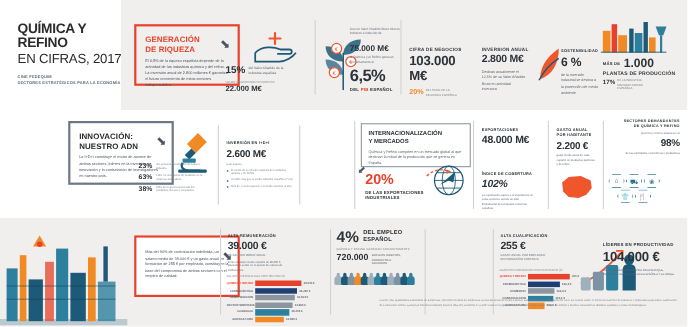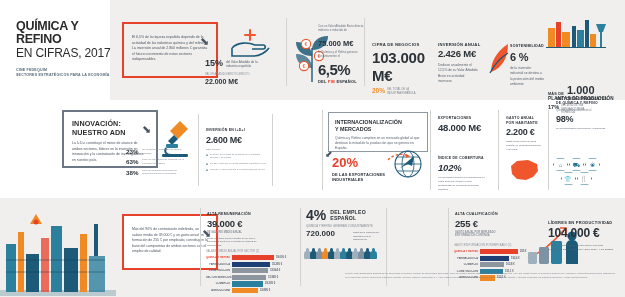--- a/index.html
+++ b/index.html
@@ -120,20 +120,24 @@
 
   <div class="title-block">
     <div class="title-main">QUÍMICA Y REFINO</div>
     <div class="title-sub">EN CIFRAS, 2017</div>
     <div class="title-cap1">CINE FEDEQUIM</div>
     <div class="title-cap2">SECTORES ESTRATÉGICOS PARA LA ECONOMÍA</div>
   </div>
 
   <div class="callout co-gen">
     <div class="co-inner">
+      <div class="co-title">
+        <div>GENERACIÓN</div>
+        <div>DE RIQUEZA</div>
+      </div>
       <div class="co-body">El 6,5% de la riqueza española depende de la actividad de las industrias química y del refino. La inversión anual de 2.800 millones € garantiza el futuro crecimiento de estos sectores indispensables.</div>
     </div>
   </div>
   <div class="co-arrow" style="left:200px; top:36px;">⬊</div>
 
   <svg class="icon" style="left:228px; top:26px;" width="42" height="32" viewBox="0 0 42 32">
     <path d="M4 22 C10 16, 20 16, 27 19 L35 19 C38 19 38 23 35 23 L24 23 M4 22 L4 30 L26 30 C32 30 38 26 41 22" fill="none" stroke="#1d5a78" stroke-width="1.6"></path>
     <path d="M22 4 L22 14 M17 9 L27 9" stroke="#f0562c" stroke-width="2" stroke-linecap="round"></path>
   </svg>
 
@@ -170,30 +174,30 @@
       <span>DEL</span>
       <span class="pct-red">PIB</span>
       <span>ESPAÑOL</span>
     </div>
   </div>
 
   <div class="vline" style="left:364px; top:18px; height:68px;"></div>
 
   <div class="stat" style="left:372px; top:42px; width:58px;">
     <div class="lbl">CIFRA DE NEGOCIOS</div>
-    <div class="big" style="font-size:15px;">103.000 M€</div>
+    <div class="big" style="font-size:12px;">103.000 M€</div>
     <div style="display:flex; align-items:flex-start; margin-top:3px;">
       <div style="font-size:6.5px; font-weight:bold; color:#f08a24;">20%</div>
       <div style="font-size:2.6px; color:#7b838c; padding-left:2px; padding-top:1px; line-height:1.4; width:34px;">DEL TOTAL DE LA INDUSTRIA ESPAÑOLA</div>
     </div>
   </div>
 
   <div class="stat" style="left:438px; top:42px; width:52px;">
     <div class="lbl">INVERSIÓN ANUAL</div>
-    <div class="big" style="font-size:9.5px;">2.426 M€</div>
+    <div class="big" style="font-size:9.5px;">2.800 M€</div>
     <div class="sml" style="width:40px;">Dedican anualmente el 12,5% de su Valor Añadido Bruto en actividad inversora</div>
   </div>
 
   <svg class="icon" style="left:488px; top:40px;" width="26" height="34" viewBox="0 0 26 34">
     <path d="M3 32 C3 22, 8 12, 20 4 C20 18, 14 28, 3 32Z" fill="#f0562c"></path>
     <path d="M2 33 C6 25, 12 18, 20 13" stroke="#1d5a78" stroke-width="1.3" fill="none"></path>
   </svg>
 
   <div class="stat" style="left:510px; top:44px; width:40px;">
     <div class="lbl" style="font-size:3.6px;">SOSTENIBILIDAD</div>
@@ -208,21 +212,21 @@
     <rect x="26" y="8" width="4" height="22" fill="#1d5a78"></rect>
     <rect x="31" y="12" width="7" height="18" fill="#2d7f9e"></rect>
     <rect x="39" y="2" width="4" height="28" fill="#1d5a78"></rect>
     <rect x="44" y="16" width="6" height="14" fill="#f08a24"></rect>
     <path d="M50 6 L60 6 L57 14 L53 14 Z" fill="#2d7f9e"></path>
     <rect x="54" y="14" width="2" height="16" fill="#2d7f9e"></rect>
     <rect x="0" y="29" width="60" height="1" fill="#1d5a78"></rect>
   </svg>
 
   <div class="stat" style="left:548px; top:52px; width:70px;">
-    <div style="display:flex; align-items:flex-end;margin-top:32px;">
+    <div style="display:flex; align-items:center;">
       <div style="font-size:3.8px; font-weight:bold; color:#2b3238; letter-spacing:.2px;">MÁS DE</div>
       <div style="font-size:11px; font-weight:bold; color:#2b3238; padding-left:3px;">1.000</div>
     </div>
     <div style="font-size:4.6px; font-weight:bold; color:#2b3238; letter-spacing:.2px;">PLANTAS DE PRODUCCIÓN</div>
     <div style="display:flex; align-items:flex-start; margin-top:3px;">
       <div style="font-size:5.6px; font-weight:bold; color:#2b3238;">17%</div>
       <div style="font-size:2.6px; color:#7b838c; padding-left:2px; line-height:1.4; width:38px;">DE LA INDUSTRIA MANUFACTURERA ESPAÑOLA</div>
     </div>
   </div>
 
@@ -332,21 +336,21 @@
     <div class="big" style="font-size:9px;">2.200 €</div>
     <div class="sml" style="font-size:2.5px; width:36px;">gasto medio anual de cada español en productos químicos y de refino</div>
   </div>
 
   <svg class="icon" style="left:508px; top:158px;" width="32" height="26" viewBox="0 0 32 26">
     <path d="M3 8 L9 3 L20 2 L29 6 L30 13 L25 19 L18 22 L9 21 L4 16 Z" fill="#f0562c"></path>
   </svg>
 
   <div class="vline" style="left:548px; top:110px; height:80px;"></div>
 
-  <div class="stat" style="left:556px; top:97px; width:62px;">
+  <div class="stat" style="left:556px; top:108px; width:62px;text-align:right;">
     <div class="lbl" style="font-size:3.4px;">SECTORES DEMANDANTES</div>
     <div class="lbl" style="font-size:3.4px;">DE QUÍMICA Y REFINO</div>
     <div style="font-size:2.6px; color:#7b838c; margin-top:3px;">Química y Refino abastecen al</div>
     <div class="big" style="font-size:9px;">98%</div>
     <div class="sml" style="font-size:2.5px;">de las actividades económicas y productivas</div>
   </div>
 
   <div class="hexwrap" style="left:553px; top:158px; width:64px; height:32px;">
     <div class="hex" style="left:0px; top:0px;">⌂</div>
     <div class="hex" style="left:16px; top:0px;">⛟</div>
@@ -425,21 +429,21 @@
 
   <div class="stat" style="left:306px; top:208px; width:78px;">
     <div style="display:flex; align-items:center;">
       <div style="font-size:14px; font-weight:bold; color:#2b3238; line-height:1;">4%</div>
       <div style="padding-left:4px;">
         <div style="font-size:5.2px; font-weight:bold; color:#2b3238; letter-spacing:.2px;">DEL EMPLEO</div>
         <div style="font-size:5.2px; font-weight:bold; color:#2b3238; letter-spacing:.2px;">ESPAÑOL</div>
       </div>
     </div>
     <div style="font-size:2.6px; color:#7b838c; margin-top:3px; letter-spacing:.15px;">QUÍMICA Y REFINO GENERAN CONJUNTAMENTE</div>
-    <div style="display:flex; align-items:flex-start; margin-top:1px;justify-content:space-between;">
+    <div style="display:flex; align-items:flex-start; margin-top:1px;">
       <div style="font-size:8px; font-weight:bold; color:#2b3238;">720.000</div>
       <div style="font-size:2.5px; color:#7b838c; padding-left:3px; padding-top:2px; line-height:1.4; width:34px; font-weight:bold;">EMPLEOS DIRECTOS, INDIRECTOS E INDUCIDOS</div>
     </div>
   </div>
 
   <div class="people" style="left:304px; top:248px;">
     <div class="person">
         <div class="h" style="background:#9fb0bd;"></div>
         <div class="b" style="background:#9fb0bd;"></div>
       </div>

